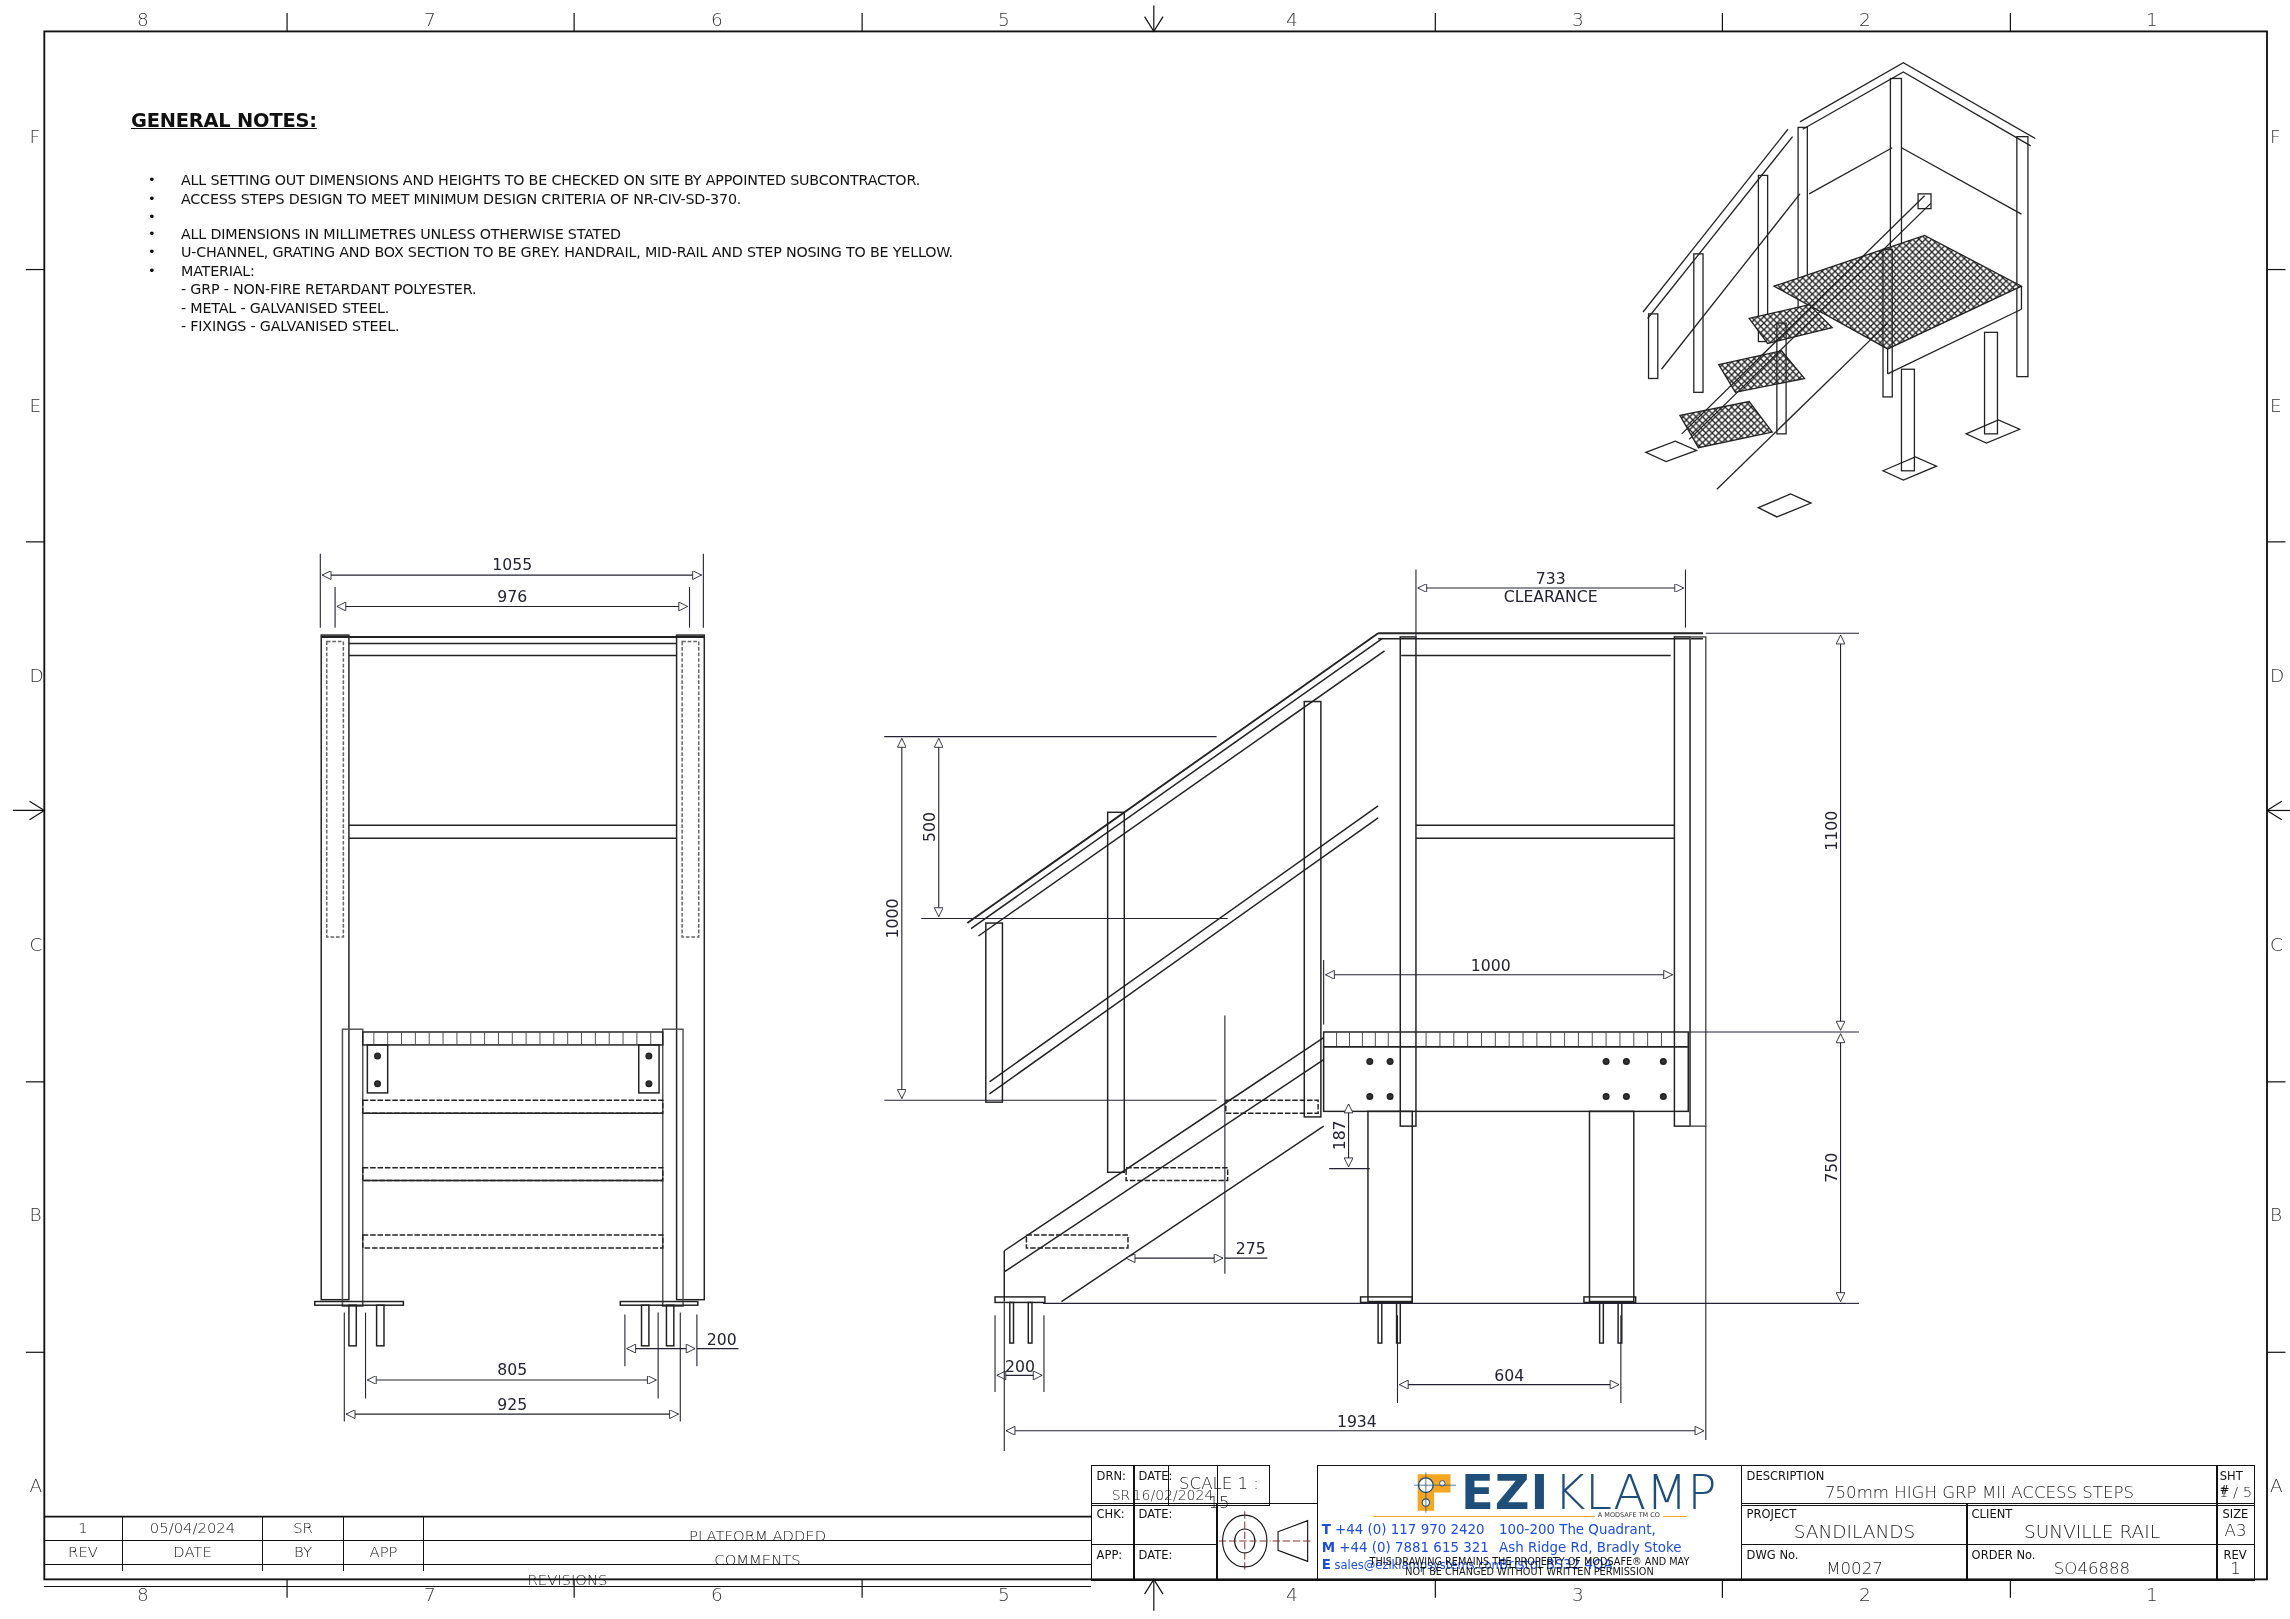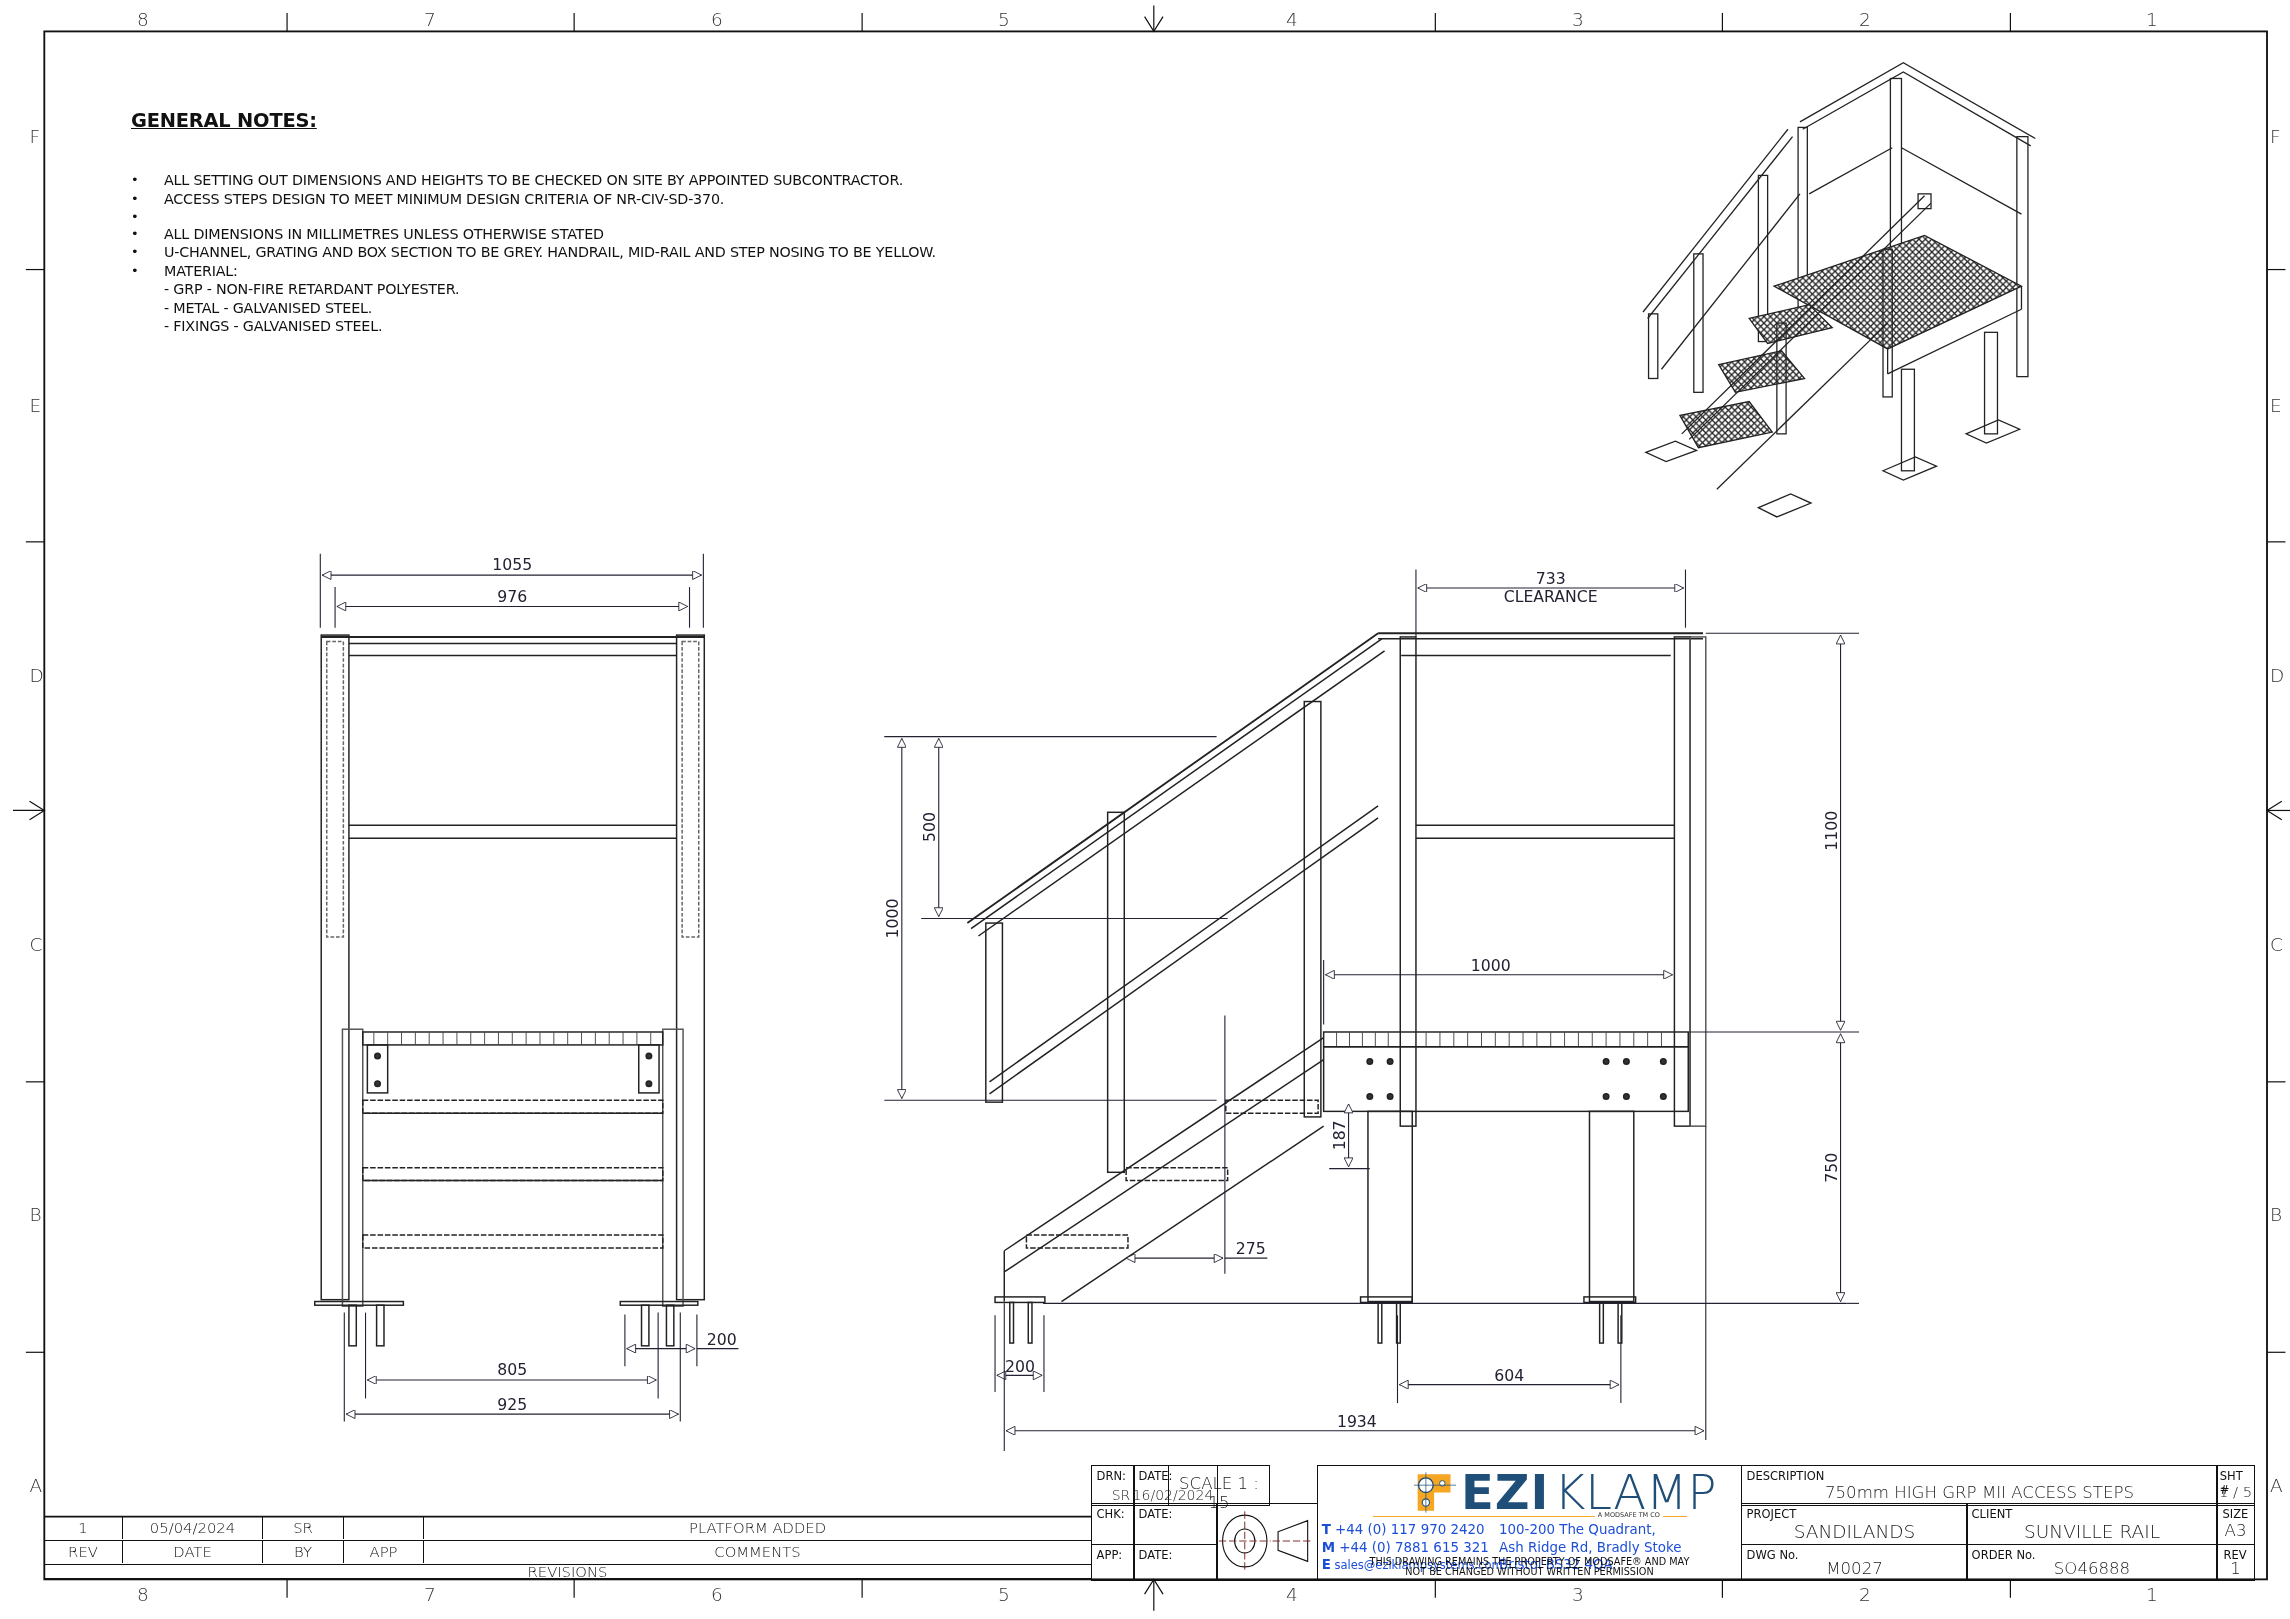--- a/index.html
+++ b/index.html
@@ -3,33 +3,33 @@
 <meta charset="utf-8">
 <style>
   html, body { margin: 0; padding: 0; background: #ffffff; }
   body { width: 2291px; height: 1620px; position: relative; overflow: hidden;
          font-family: "DejaVu Sans", sans-serif; color: #111; }
   .sheet { position: absolute; left: 0; top: 0; width: 2291px; height: 1620px; }
   svg text { font-family: "DejaVu Sans", sans-serif; }
   .zone { position: absolute; font-size: 18.5px; color: #333; font-weight: 300; }
   .notes { position: absolute; left: 131px; top: 109px; font-size: 14.3px; letter-spacing: -0.2px; }
   .notes-title { font-weight: bold; font-size: 19.4px; text-decoration: underline; margin-bottom: 39px; }
-  .notes ul { margin: 0; padding: 0; list-style: none; }
+  .notes ul { margin: 17px; padding: 0; list-style: none; }
   .notes li { position: relative; padding-left: 33px; line-height: 18.5px; }
   .notes li::before { content: "\2022"; position: absolute; left: 0; top: 0; font-size: 13px; }
   .notes li.sub { padding-left: 33px; }
   .notes li.sub::before { content: ""; }
   .notes .gap { height: 16.6px; }
   .cell { position: absolute; border: 1.8px solid #111; box-sizing: border-box; }
   .lbl { position: absolute; font-size: 11.5px; left: 4.6px; top: 2.8px; color: #111; }
   .val { position: absolute; font-size: 17.5px; color: #222; font-weight: 300; text-align: center; }
   .rev-row { position: absolute; left: 44px; width: 1047px; display: flex; border-top: 1.8px solid #111; }
   .rev-row div { border-right: 1.8px solid #111; box-sizing: border-box; text-align: center;
                  font-size: 14.8px; line-height: 22px; font-weight: 300; }
-  .rev-row div:last-child { border-right: none; }
+  .rev-row div:last-child { border-right: none; margin-top: 8px; }
   .logo-ezi { font-weight: bold; color: #1f4e79; font-size: 48px; letter-spacing: 0.9px; }
   .logo-klamp { color: #1f4e79; font-size: 48px; font-weight: 300; }
   .contact { position: absolute; font-size: 13.4px; line-height: 17.5px; color: #1d4ed8; white-space: nowrap; }
   .contact b { font-weight: bold; }
 </style>
 </head>
 <body>
 
 <div class="sheet">
 

